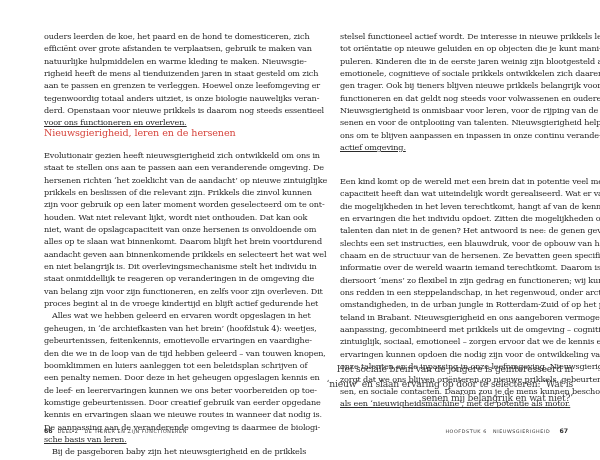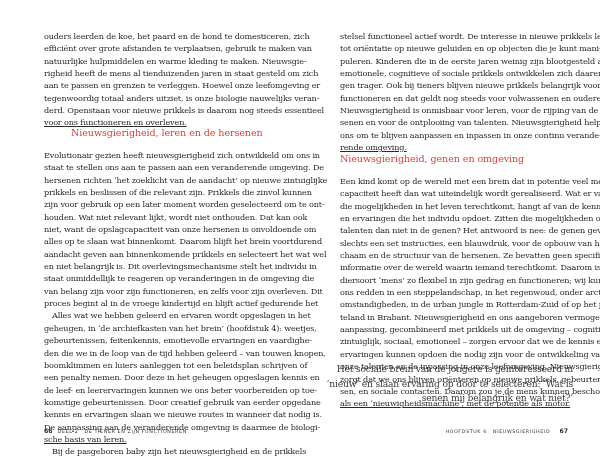--- a/index.html
+++ b/index.html
@@ -31,21 +31,21 @@
     <div class="line">ouders leerden de koe, het paard en de hond te domesticeren, zich</div>
     <div class="line">efficiënt over grote afstanden te verplaatsen, gebruik te maken van</div>
     <div class="line">natuurlijke hulpmiddelen en warme kleding te maken. Nieuwsgie-</div>
     <div class="line">righeid heeft de mens al tienduizenden jaren in staat gesteld om zich</div>
     <div class="line">aan te passen en grenzen te verleggen. Hoewel onze leefomgeving er</div>
     <div class="line">tegenwoordig totaal anders uitziet, is onze biologie nauwelijks veran-</div>
     <div class="line">derd. Openstaan voor nieuwe prikkels is daarom nog steeds essentieel</div>
     <div class="line last">voor ons functioneren en overleven.</div>
   </div>
 
-  <div class="col heading" style="top: 126px; color: rgb(214, 69, 61); margin-left: 27px;">Nieuwsgierigheid, leren en de hersenen</div>
+  <div class="col heading" style="top: 126px; color: rgb(214, 69, 61);">Nieuwsgierigheid, leren en de hersenen</div>
 
   <div class="col" style="top:149px">
     <div class="line">Evolutionair gezien heeft nieuwsgierigheid zich ontwikkeld om ons in</div>
     <div class="line">staat te stellen ons aan te passen aan een veranderende omgeving. De</div>
     <div class="line">hersenen richten ‘het zoeklicht van de aandacht’ op nieuwe zintuiglijke</div>
     <div class="line">prikkels en beslissen of die relevant zijn. Prikkels die zinvol kunnen</div>
     <div class="line">zijn voor gebruik op een later moment worden geselecteerd om te ont-</div>
     <div class="line">houden. Wat niet relevant lijkt, wordt niet onthouden. Dat kan ook</div>
     <div class="line">niet, want de opslagcapaciteit van onze hersenen is onvoldoende om</div>
     <div class="line">alles op te slaan wat binnenkomt. Daarom blijft het brein voortdurend</div>
@@ -80,24 +80,23 @@
   <div class="col" style="top:30px">
     <div class="line">stelsel functioneel actief wordt. De interesse in nieuwe prikkels leidt</div>
     <div class="line">tot oriëntatie op nieuwe geluiden en op objecten die je kunt mani-</div>
     <div class="line">puleren. Kinderen die in de eerste jaren weinig zijn blootgesteld aan</div>
     <div class="line">emotionele, cognitieve of sociale prikkels ontwikkelen zich daarente-</div>
     <div class="line">gen trager. Ook bij tieners blijven nieuwe prikkels belangrijk voor het</div>
     <div class="line">functioneren en dat geldt nog steeds voor volwassenen en ouderen.</div>
     <div class="line">Nieuwsgierigheid is onmisbaar voor leren, voor de rijping van de her-</div>
     <div class="line">senen en voor de ontplooiing van talenten. Nieuwsgierigheid helpt</div>
     <div class="line">ons om te blijven aanpassen en inpassen in onze continu verande-</div>
-    <div class="line last">rende omgeving.</div>
+    <div class="line last">actief omgeving.</div>
   </div>
 
-  <div class="col heading" style="top: 152px; color: rgb(214, 69, 61);">Nieuwsgierigheid, genen en omgeving</div>
 
   <div class="col" style="top:175px">
     <div class="line">Een kind komt op de wereld met een brein dat in potentie veel meer</div>
     <div class="line">capaciteit heeft dan wat uiteindelijk wordt gerealiseerd. Wat er van</div>
     <div class="line">die mogelijkheden in het leven terechtkomt, hangt af van de kennis</div>
     <div class="line">en ervaringen die het individu opdoet. Zitten die mogelijkheden of</div>
     <div class="line">talenten dan niet in de genen? Het antwoord is nee: de genen geven</div>
     <div class="line">slechts een set instructies, een blauwdruk, voor de opbouw van het li-</div>
     <div class="line">chaam en de structuur van de hersenen. Ze bevatten geen specifieke</div>
     <div class="line">informatie over de wereld waarin iemand terechtkomt. Daarom is de</div>

